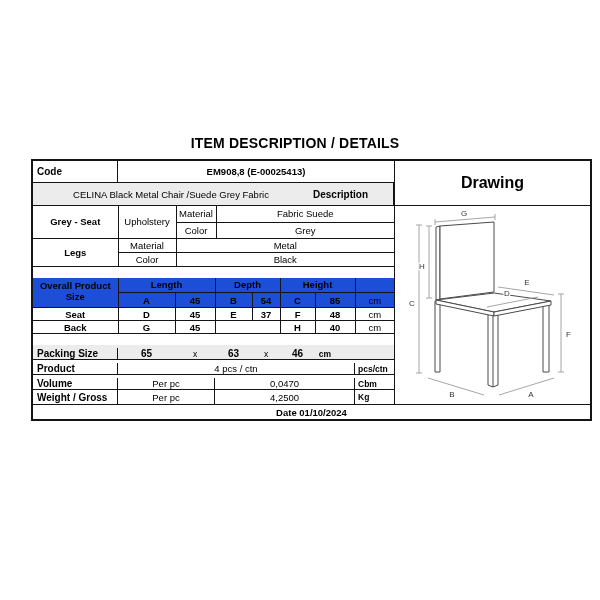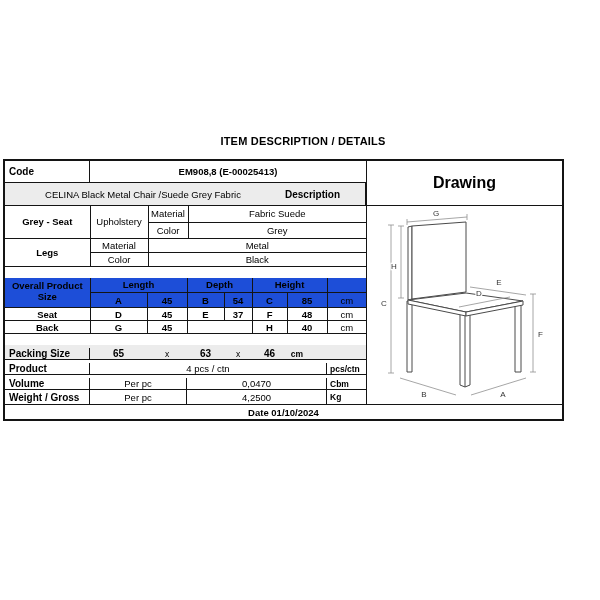--- a/index.html
+++ b/index.html
@@ -1,20 +1,20 @@
 <!DOCTYPE html>
 <html><head>
 <meta charset="utf-8">
 <style>
   html,body{margin:0;padding:0;background:#fff;}
   #viewport{position:relative;width:600px;height:600px;background:#fff;overflow:hidden;
             font-family:"Liberation Sans",sans-serif;color:#000;}
-  .title{position:absolute;top:135px;left:23px;width:560px;text-align:center;
-         font-size:11px;font-weight:bold;letter-spacing:.2px;}
-  .frame{position:absolute;left:3px;top:159px;width:561px;height:262px;
+  .title{position:absolute;top:135px;left:15px;width:560px;text-align:center;
+         font-size:14px;font-weight:bold;letter-spacing:.2px;}
+  .frame{position:absolute;left:31px;top:159px;width:561px;height:262px;
          border:2px solid #141414;box-sizing:border-box;display:flex;flex-direction:column;background:#fff;}
   .top{flex:1;display:flex;flex-direction:row;min-height:0;}
   .left{width:362px;border-right:1px solid #141414;box-sizing:border-box;display:flex;flex-direction:column;}
   .right{flex:1;display:flex;flex-direction:column;}
   .row{display:flex;flex-direction:row;box-sizing:border-box;align-items:stretch;}
   .bb{border-bottom:1px solid #141414;}
   .cell{box-sizing:border-box;display:flex;align-items:center;font-size:9.5px;}
   .br{border-right:1px solid #141414;}
   .lab{width:85px;font-weight:bold;font-size:10px;padding-left:4px;}
   .grow{flex:1;justify-content:center;text-align:center;}

